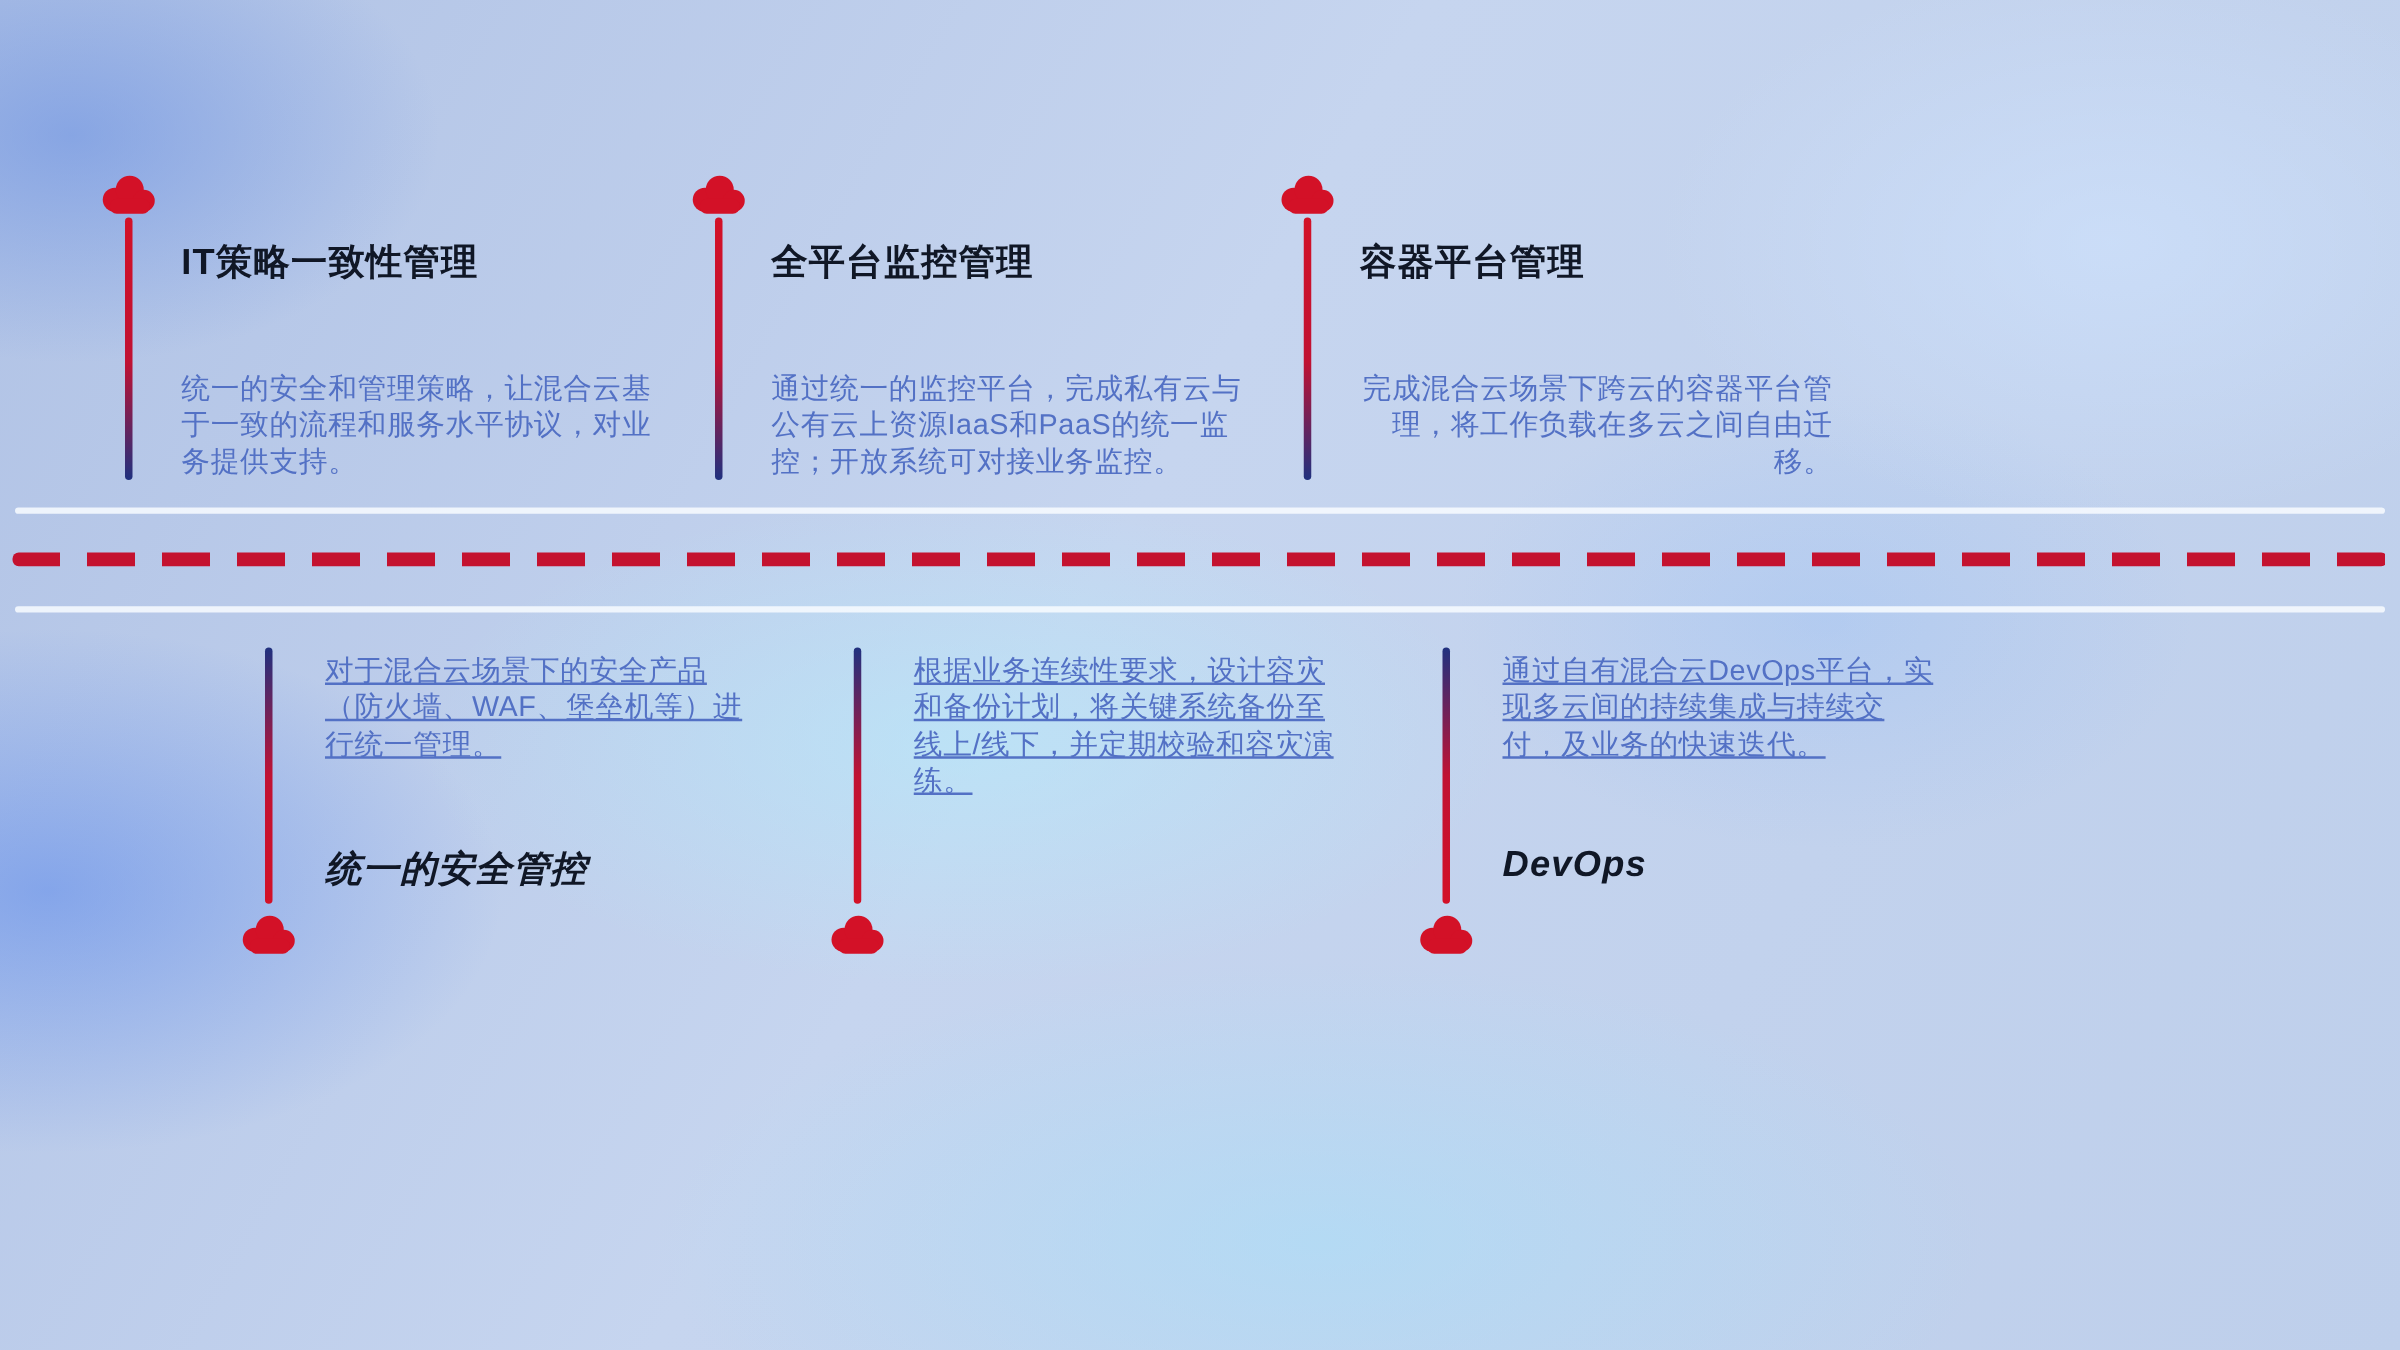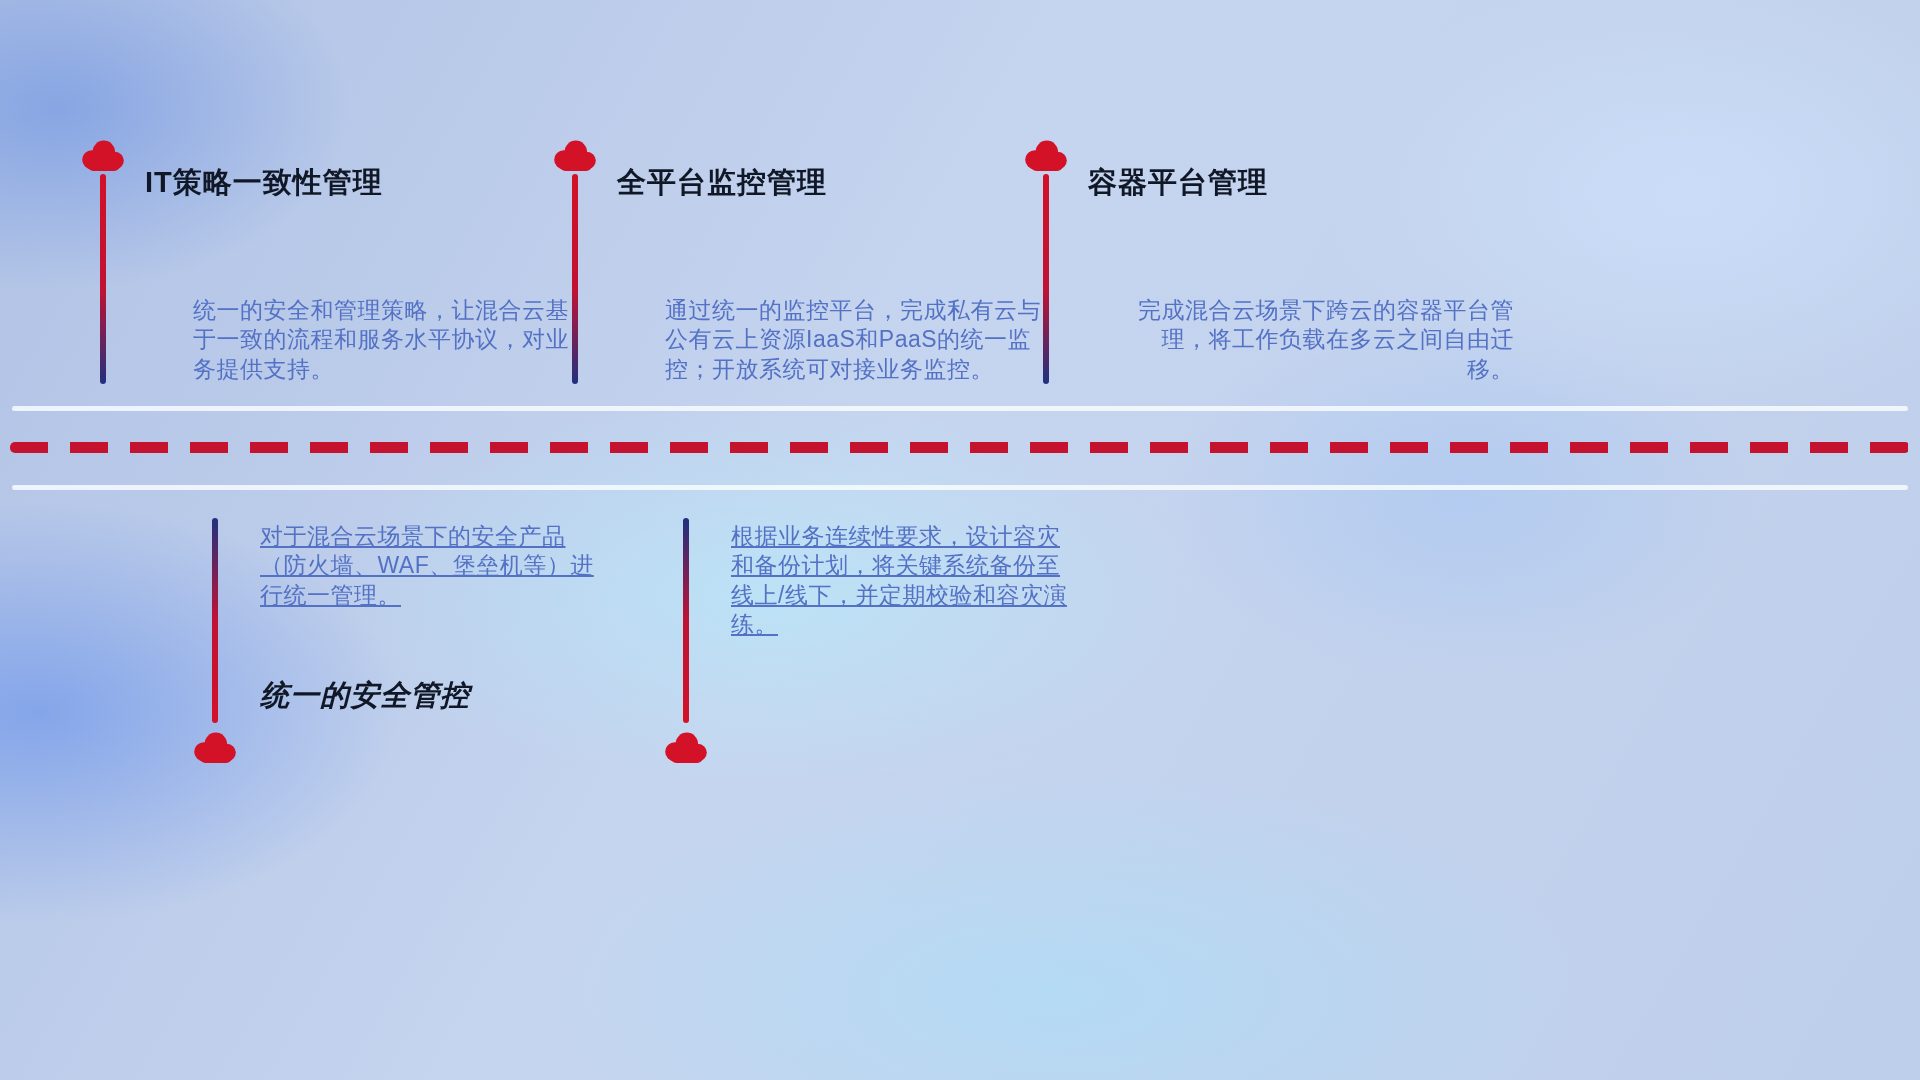--- a/index.html
+++ b/index.html
@@ -38,22 +38,22 @@
   }
   .item-desc{
     position:absolute;color:var(--description-text);
     font-size:23px;line-height:1.28;letter-spacing:0.5px;
   }
 
   
   .item.top{top:138px;}
   .item.top .cloud-wrap{left:0;top:0;}
   .item.top .stem{left:21px;top:36px;height:210px;}
-  .item.top .item-title{left:66px;top:25px;}
-  .item.top .item-desc{left:66px;top:158px;width:378px;margin-left:48px;}
+  .item.top .item-title{left:66px;top:52px;}
+  .item.top .item-desc{left:66px;top:158px;width:378px;}
   .item.t0{left:79px;}
   .item.t1{left:551px;}
   .item.t2{left:1022px;text-align:right;}
 
   
   .item.bottom{top:518px;}
   .item.bottom .stem{left:0;top:0;height:205px;}
   .item.bottom .cloud-wrap{left:-21px;top:212px;}
   .item.bottom .item-title{left:48px;top:158px;font-style:italic;}
   .item.bottom .item-desc{left:48px;top:4px;width:352px;text-decoration:underline;}
@@ -147,14 +147,27 @@
       <svg viewBox="0 0 60 42" aria-hidden="true">
         <circle cx="16" cy="27" r="12"></circle>
           <circle cx="31" cy="17" r="14"></circle>
           <circle cx="45" cy="28" r="11"></circle>
         <rect x="11" y="26" width="40" height="15" rx="7"></rect>
       </svg>
     </span>
     <p class="item-desc">根据业务连续性要求，设计容灾和备份计划，将关键系统备份至线上/线下，并定期校验和容灾演练。</p>
   </section>
 
+  <section class="item bottom b2">
+    <span class="stem up"></span>
+    <span class="cloud-wrap">
+      <svg viewBox="0 0 60 42" aria-hidden="true">
+        <circle cx="16" cy="27" r="12"></circle>
+          <circle cx="31" cy="17" r="14"></circle>
+          <circle cx="45" cy="28" r="11"></circle>
+        <rect x="11" y="26" width="40" height="15" rx="7"></rect>
+      </svg>
+    </span>
+    <p class="item-desc">通过自有混合云DevOps平台，实现多云间的持续集成与持续交付，及业务的快速迭代。</p>
+    <h2 class="item-title">DevOps</h2>
+  </section>
 
 </div>
 
 </body></html>

